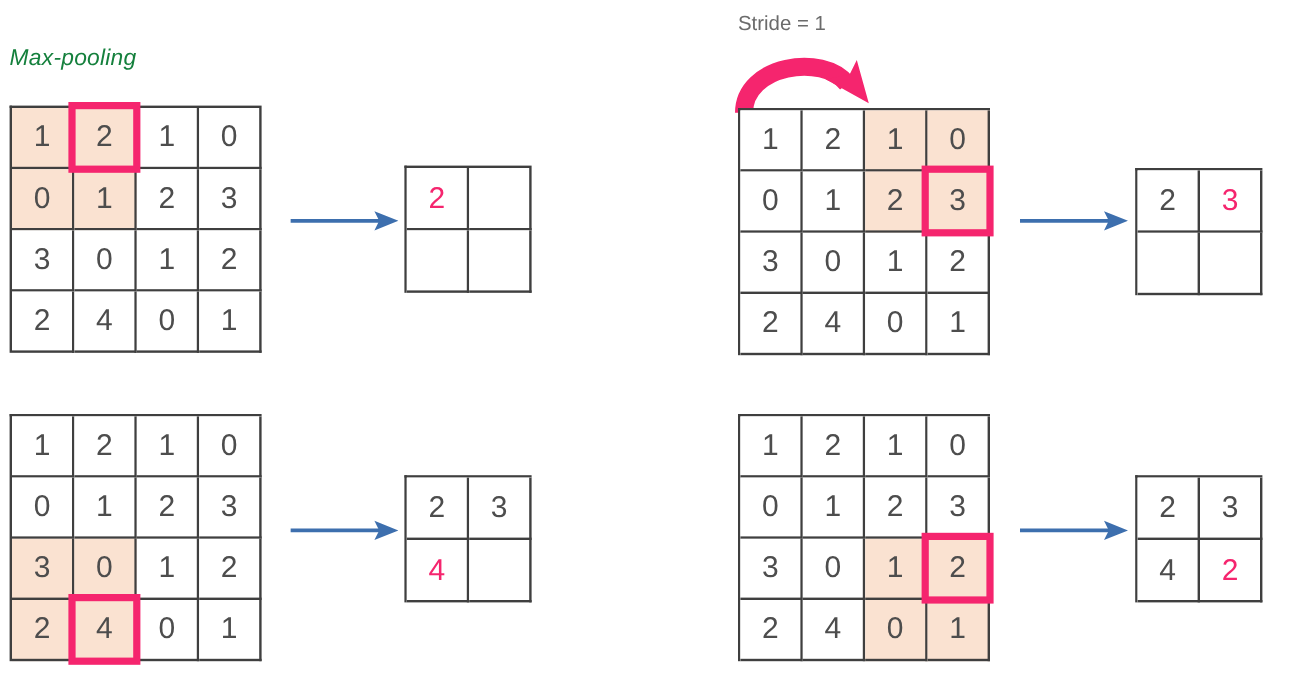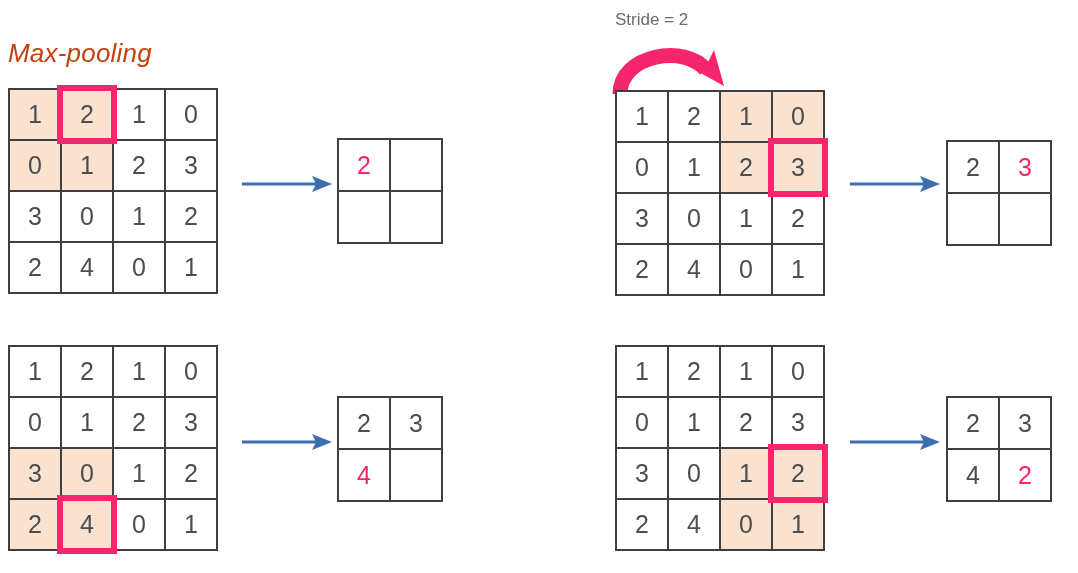--- a/index.html
+++ b/index.html
@@ -27,22 +27,22 @@
   #panel-tl { left: 0px;   top: 0px;   width: 520px; height: 300px; }
   #panel-tr { left: 560px; top: 0px;   width: 518px; height: 300px; }
   #panel-bl { left: 0px;   top: 300px; width: 520px; height: 273px; }
   #panel-br { left: 560px; top: 300px; width: 518px; height: 273px; }
 
   
   .title {
     position: absolute;
     font-style: italic;
     font-weight: 400;
-    font-size: 26px;
-    color: #c2410c;
+    font-size: 19px;
+    color: #15803d;
     letter-spacing: 0.2px;
     white-space: nowrap;
   }
 
   
   .stride-label {
     position: absolute;
     font-size: 17px;
     color: #6b6b6b;
     white-space: nowrap;
@@ -191,21 +191,21 @@
         <div class="cell">
           <span class="v gray"></span>
         </div>
         <div class="cell">
           <span class="v gray"></span>
         </div>
       </div>
   </div>
 
   <div class="panel" id="panel-tr">
-    <div class="stride-label" style="left:55px; top:10px;">Stride = 2</div>
+    <div class="stride-label" style="left:55px; top:10px;">Stride = 1</div>
 
     <svg class="arrow-curve" style="left:50px; top:36px;" viewBox="0 0 120 62">
       <path d="M 10 58 C 10 18, 76 8, 96 34" stroke="#f5256e" stroke-width="15" fill="none" stroke-linecap="butt"></path>
       <path d="M 114 50 L 78 30 L 98 26 L 104 14 Z" fill="#f5256e"></path>
     </svg>
 
     <div class="grid4" id="g4-2" style="left:55px; top:90px;">
         <div class="cell">
           <span class="v gray">1</span>
         </div>

